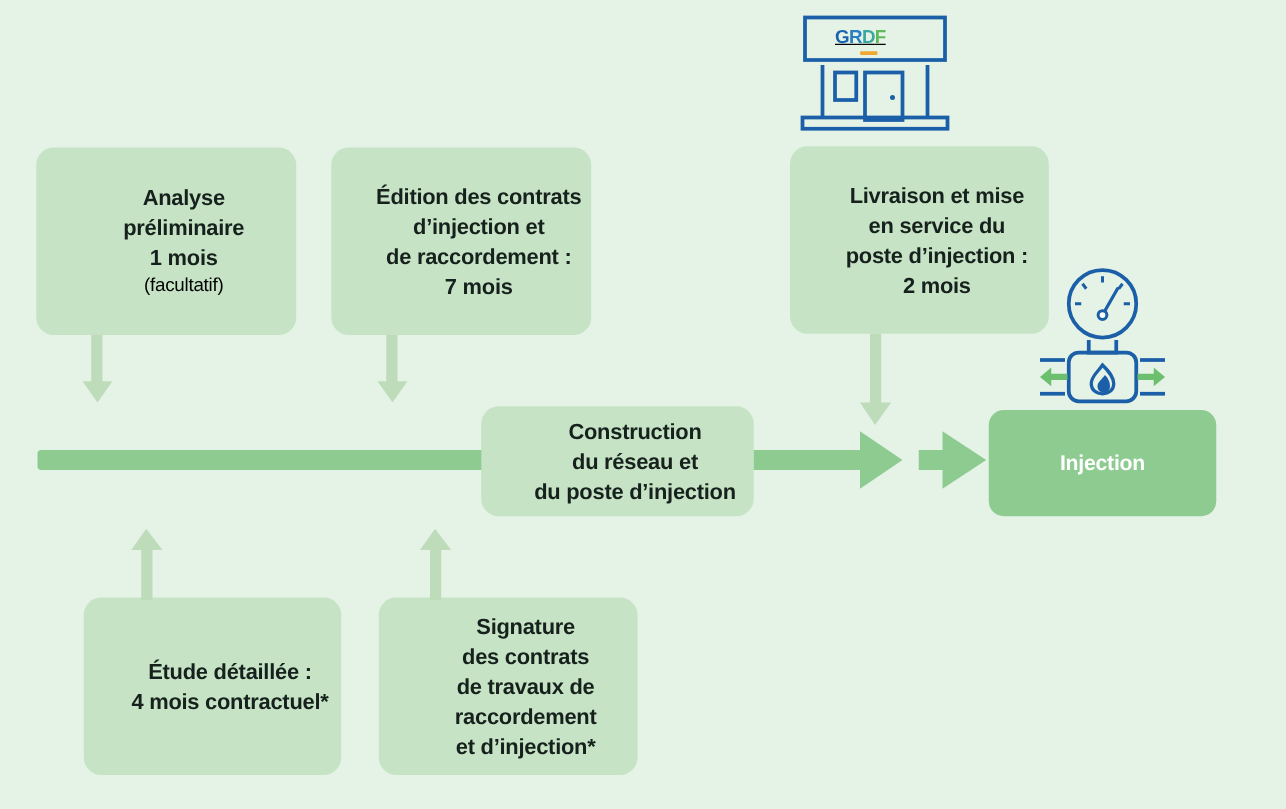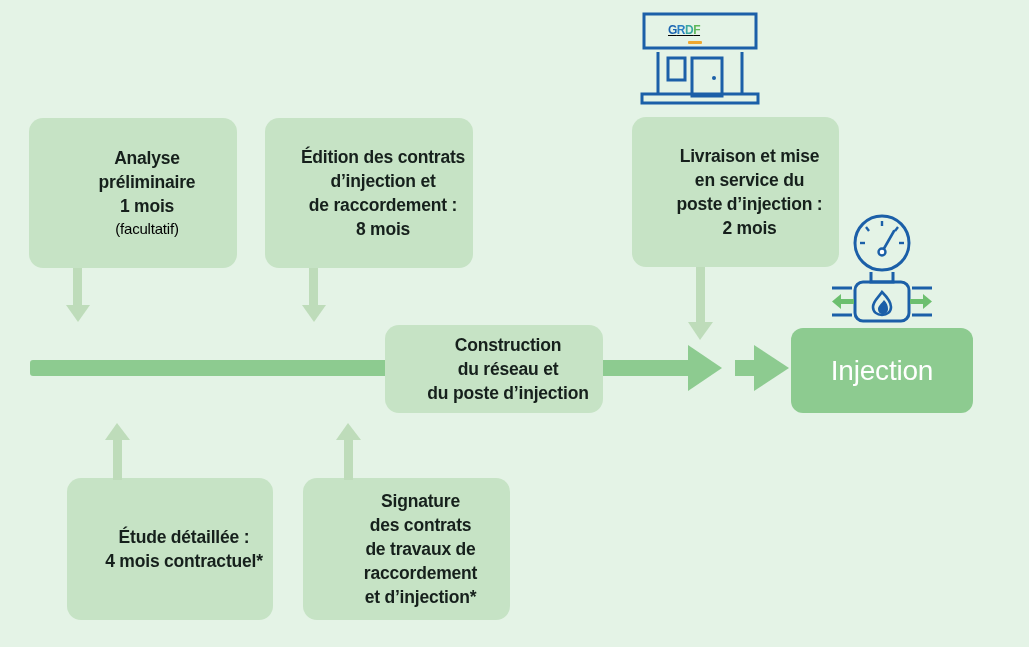--- a/index.html
+++ b/index.html
@@ -52,22 +52,22 @@
   .result-box {
     position: absolute;
     background: #8dcb90;
     border-radius: 12px;
     display: flex;
     align-items: center;
     justify-content: center;
   }
   .result-text {
     color: #ffffff;
-    font-weight: normal;
-    font-size: 28px;
+    font-weight: bold;
+    font-size: 17px;
     letter-spacing: -0.2px;
   }
 
   
   .timeline-bar {
     position: absolute;
     background: #8dcb90;
     border-radius: 3px;
   }
 
@@ -81,21 +81,21 @@
     pointer-events: none;
   }
 
   
   .grdf-icon {
     position: absolute;
   }
   .grdf-word {
     position: absolute;
     font-weight: bold;
-    font-size: 12px;
+    font-size: 15px;
     letter-spacing: -0.5px;
     line-height: 16px;
     text-decoration: underline;
   }
   .grdf-g { color: #1a63b0; }
   .grdf-r { color: #2a7fc4; }
   .grdf-d { color: #3aa8a0; }
   .grdf-f { color: #5fb85a; }
   .grdf-dash {
     position: absolute;
@@ -127,21 +127,21 @@
   <div class="step-box" style="left:29px; top:118px; width:208px; height:150px;">
     <div class="step-text"><span>Analyse
 préliminaire
 1 mois</span><span class="step-sub">(facultatif)</span></div>
   </div>
 
   <div class="step-box" style="left:265px; top:118px; width:208px; height:150px;">
     <div class="step-text">Édition des contrats
 d’injection et
 de raccordement :
-8 mois</div>
+7 mois</div>
   </div>
 
   <div class="step-box" style="left:632px; top:117px; width:207px; height:150px;">
     <div class="step-text">Livraison et mise
 en service du
 poste d’injection :
 2 mois</div>
   </div>
 
   <div class="timeline-bar" style="left:30px; top:360px; width:365px; height:16px;"></div>

